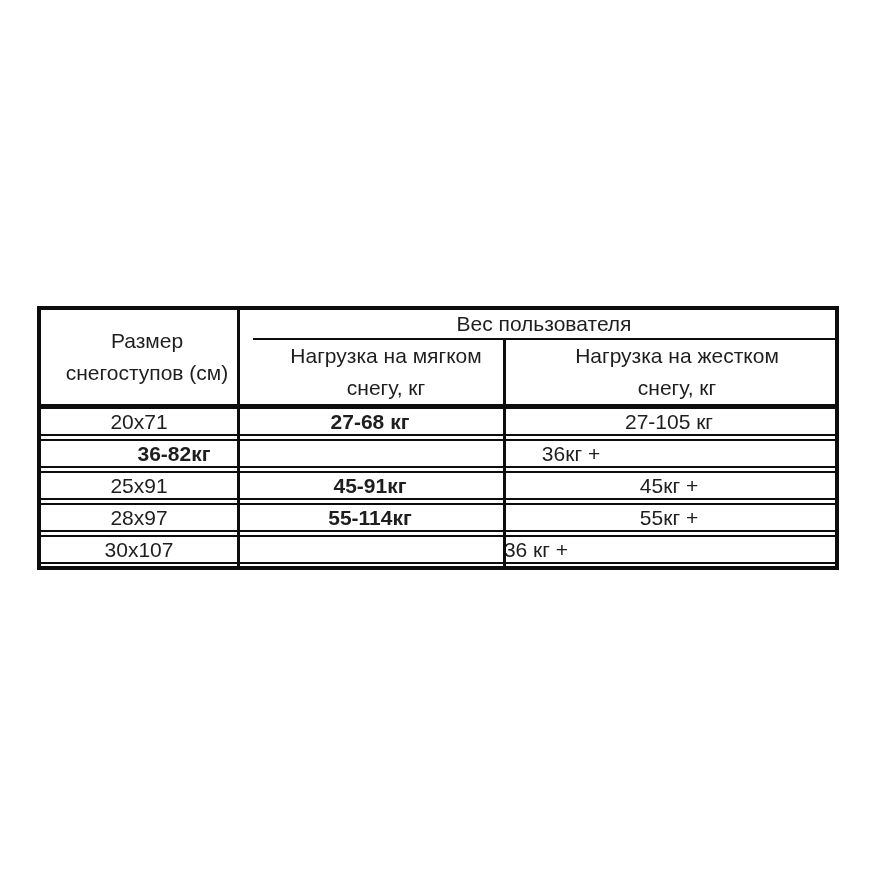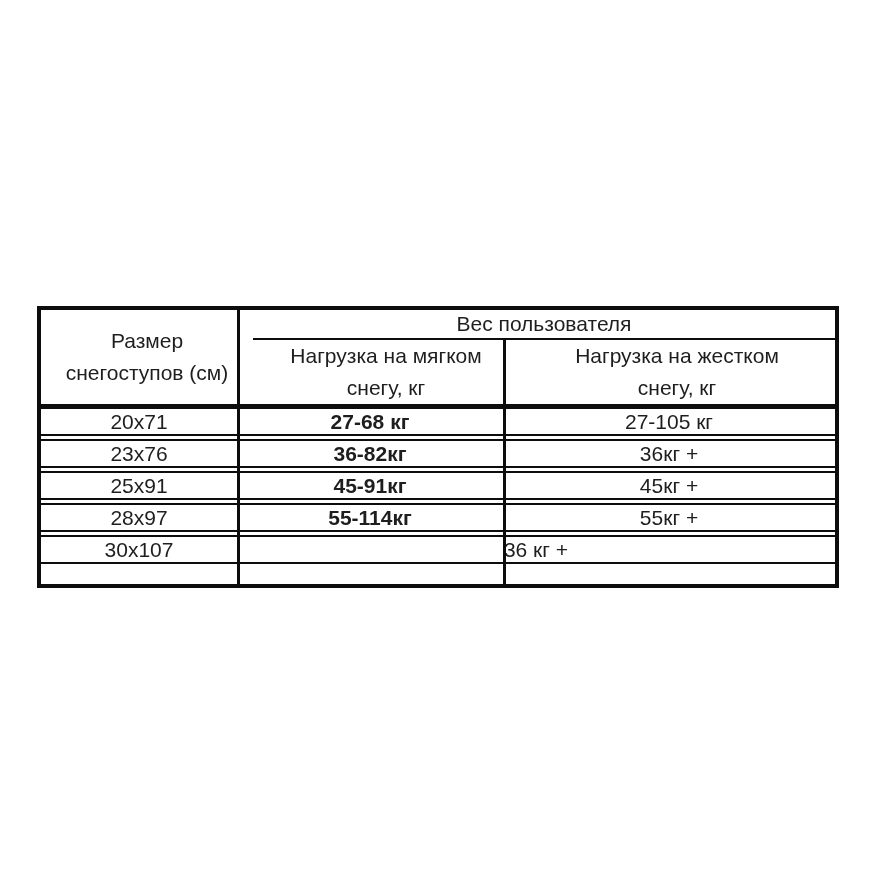--- a/index.html
+++ b/index.html
@@ -77,21 +77,21 @@
     text-align: center;
   }
   .h-sub-cell.soft { width: 266px; }
   .h-sub-cell.hard { flex: 1; }
 
   
   .rows {
     display: flex;
     flex-direction: column;
     gap: 3px;
-    padding-bottom: 20px;
+    padding-bottom: 2px;
   }
   .row {
     box-sizing: border-box;
     height: 29px;
     border-top: 2px solid #0d0d0d;
     border-bottom: 2px solid #0d0d0d;
     display: flex;
     align-items: center;
     font-size: 21px;
     background: #ffffff;
@@ -128,21 +128,20 @@
     </div>
   </div>
 
   <div class="rows">
     <div class="row">
       <div class="cell c1">20x71</div>
       <div class="cell c2">27-68 кг</div>
       <div class="cell c3">27-105 кг</div>
     </div>
     <div class="row">
-      <div class="cell c1">23x76</div>
       <div class="cell c2">36-82кг</div>
       <div class="cell c3">36кг +</div>
     </div>
     <div class="row">
       <div class="cell c1">25x91</div>
       <div class="cell c2">45-91кг</div>
       <div class="cell c3">45кг +</div>
     </div>
     <div class="row">
       <div class="cell c1">28x97</div>

